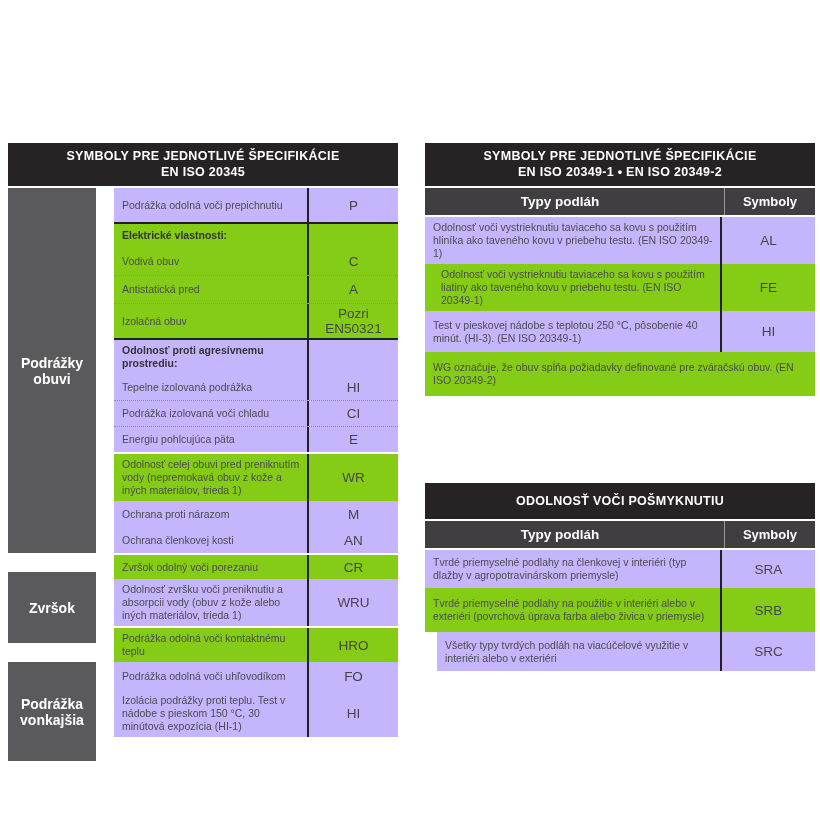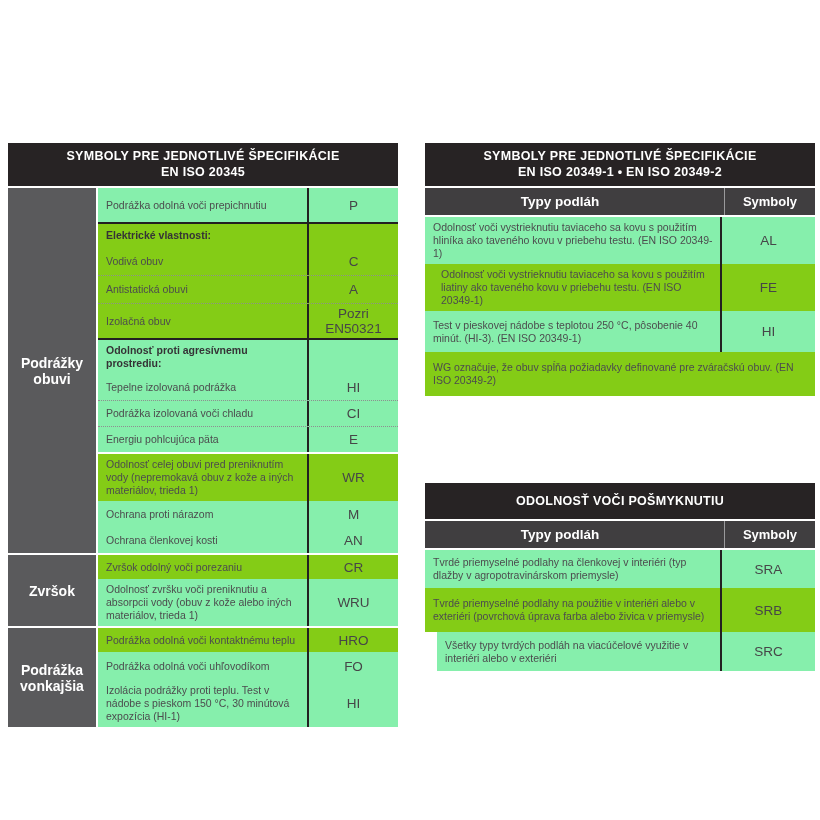--- a/index.html
+++ b/index.html
@@ -15,30 +15,30 @@
 
   .thead{
     background:#272324;color:#ffffff;text-align:center;font-weight:bold;
     padding:5px 4px 6px 4px;letter-spacing:.3px;
   }
   .thead .tline{font-size:12.5px;line-height:16px;}
   .thead.single{padding:10px 4px;}
 
   
   .tbody{display:flex;margin-top:2px;align-items:flex-start;}
-  .side-col{width:88px;margin-right:2px;display:flex;flex-direction:column;}
+  .side-col{width:88px;margin-right:18px;display:flex;flex-direction:column;gap:17px;}
   .side-cell{
     background:#5a5a5c;color:#ffffff;font-weight:bold;font-size:14px;line-height:16px;
     display:flex;align-items:center;justify-content:center;text-align:center;
     box-sizing:border-box;padding:0 8px;
   }
   .side-cell + .side-cell{border-top:2px solid #ffffff;}
   .rows-col{flex:1;display:flex;flex-direction:column;}
 
-  .lrow{display:flex;align-items:stretch;box-sizing:border-box;background:#86efac;}
+  .lrow{display:flex;align-items:stretch;box-sizing:border-box;background:#c4b5fd;}
   .lrow.shaded{background:#84cc16;}
   .lrow.sep-solid{border-top:2px solid #232021;}
   .lrow.sep-dotted{border-top:1px dotted #8e8e90;}
   .lrow.sep-hair{border-top:2px solid #ffffff;}
   .cell-desc{
     flex:1;display:flex;flex-direction:column;justify-content:center;
     padding:4px 6px 4px 8px;font-size:10.5px;line-height:13px;color:#4c4c4e;
   }
   .cell-desc.bold{font-weight:bold;color:#353336;}
   .cell-sym{
@@ -74,21 +74,21 @@
         </div>
         <div class="lrow shaded sep-solid" style="min-height: 25px;">
           <div class="cell-desc bold">Elektrické vlastnosti:</div>
           <div class="cell-sym"></div>
         </div>
         <div class="lrow shaded" style="min-height: 28px;">
           <div class="cell-desc">Vodivá obuv</div>
           <div class="cell-sym">C</div>
         </div>
         <div class="lrow shaded sep-dotted" style="min-height: 28px;">
-          <div class="cell-desc">Antistatická obuvi</div>
+          <div class="cell-desc">Antistatická pred</div>
           <div class="cell-sym">A</div>
         </div>
         <div class="lrow shaded sep-dotted" style="min-height: 28px;">
           <div class="cell-desc">Izolačná obuv</div>
           <div class="cell-sym">Pozri EN50321</div>
         </div>
         <div class="lrow sep-solid" style="min-height: 26px;">
           <div class="cell-desc bold">Odolnosť proti agresívnemu prostrediu:</div>
           <div class="cell-sym"></div>
         </div>

